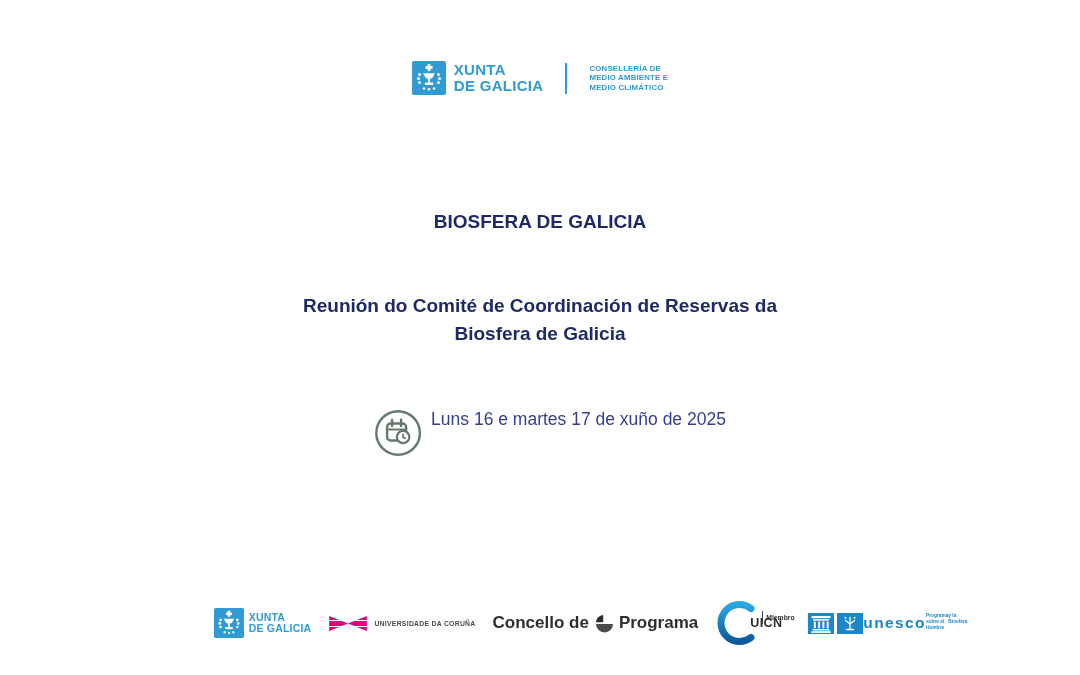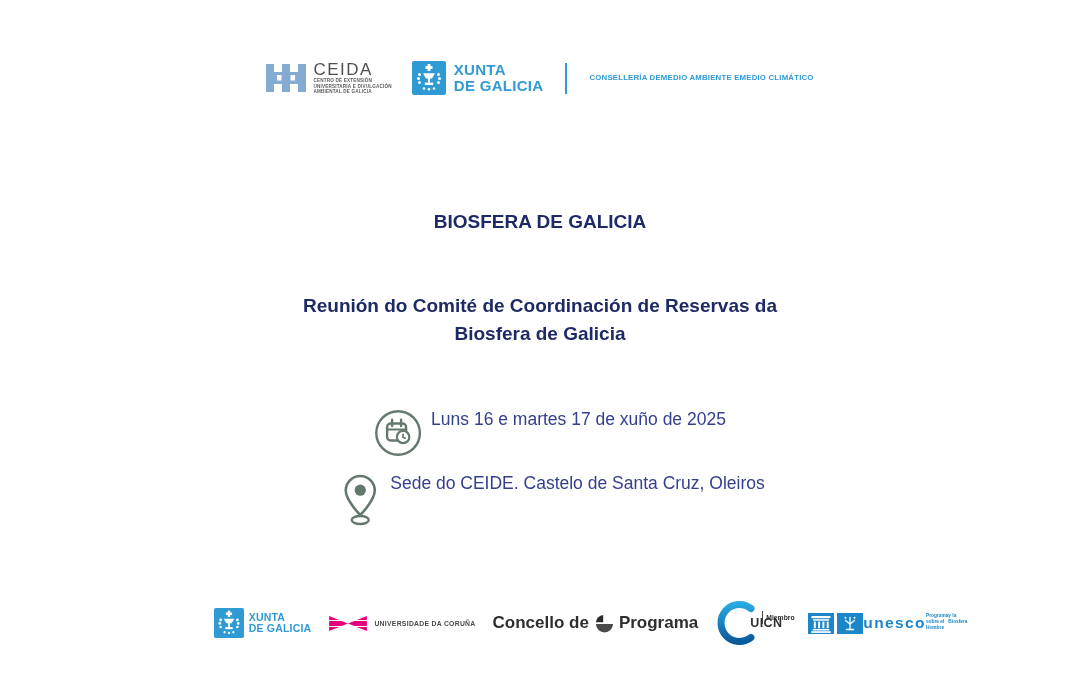--- a/index.html
+++ b/index.html
@@ -11,21 +11,21 @@
              display:flex;justify-content:center;align-items:center;gap:20px;}
   .ceida-logo{display:flex;align-items:center;gap:7px;}
   .ceida-castle{color:var(--ceidablue);display:block;line-height:0;}
   .ceida-text{display:flex;flex-direction:column;}
   .ceida-name{font-size:17px;font-weight:400;letter-spacing:1.5px;color:var(--ceidagray);line-height:17px;}
   .ceida-sub{font-size:4.6px;font-weight:700;color:#5a5a5a;line-height:5.6px;letter-spacing:.2px;}
   .xunta-group{display:flex;align-items:center;gap:8px;}
   .xunta-emblem{color:var(--xuntablue);line-height:0;}
   .xunta-word{color:var(--xuntablue);font-weight:600;font-size:15px;line-height:16.5px;letter-spacing:.3px;}
   .hdr-divider{width:2px;height:31px;background:var(--xuntablue);margin:0 2px;}
-  .conselleria{display:flex;}
+  .conselleria{display:flex;flex-direction:column;}
   .conselleria div{color:var(--xuntablue);font-size:7.8px;font-weight:600;line-height:9.6px;letter-spacing:.2px;}
 
   
   .title{position:absolute;top:208px;left:0;right:0;text-align:center;
          color:var(--navy);font-weight:700;font-size:19px;line-height:28px;}
   .subtitle{position:absolute;top:292px;left:0;right:0;text-align:center;
          color:var(--navy);font-weight:700;font-size:19px;line-height:28px;}
 
   
   .event-row{position:absolute;left:50%;display:flex;white-space:nowrap;
@@ -55,35 +55,20 @@
   .unesco-sq{width:26px;height:21px;background:var(--unescoblue);line-height:0;}
   .unesco-word{font-size:15.5px;font-weight:700;color:var(--unescoblue);letter-spacing:1.4px;line-height:17px;margin-top:1px;}
   .unesco-sub{font-size:4.8px;font-weight:700;color:var(--unescoblue);line-height:6px;}
 </style>
 </head>
 <body>
 
 <div class="page">
 
   <div class="top-logos">
-    <div class="ceida-logo">
-      <span class="ceida-castle">
-        <svg width="40" height="28" viewBox="0 0 40 28">
-          <path fill="currentColor" d="M0 0 H8 V8 H16 V0 H24 V8 H32 V0 H40 V28 H32 V20 H24 V28 H16 V20 H8 V28 H0 Z"></path>
-          <rect x="11" y="11" width="4.5" height="5.5" fill="#fff"></rect>
-          <rect x="24.5" y="11" width="4.5" height="5.5" fill="#fff"></rect>
-        </svg>
-      </span>
-      <div class="ceida-text">
-        <div class="ceida-name">CEIDA</div>
-        <div class="ceida-sub">CENTRO DE EXTENSIÓN</div>
-        <div class="ceida-sub">UNIVERSITARIA E DIVULGACIÓN</div>
-        <div class="ceida-sub">AMBIENTAL DE GALICIA</div>
-      </div>
-    </div>
 
     <div class="xunta-group">
       <span class="xunta-emblem">
         <svg width="34" height="34" viewBox="0 0 34 34">
           <rect width="34" height="34" rx="2" fill="currentColor"></rect>
           <g fill="#fff">
             <rect x="15.6" y="3" width="2.8" height="7"></rect>
             <rect x="13.5" y="5.1" width="7" height="2.8"></rect>
             <path d="M11 12.2 h12 l-3 5.2 h-6 Z"></path>
             <rect x="16" y="17" width="2" height="4.6"></rect>
@@ -133,30 +118,20 @@
         <line x1="27" y1="10.8" x2="27" y2="17" stroke="currentColor" stroke-width="2.4" stroke-linecap="round"></line>
         <line x1="13.5" y1="20.5" x2="31.5" y2="20.5" stroke="currentColor" stroke-width="2"></line>
         <circle cx="29" cy="28" r="6.2" fill="#fff" stroke="currentColor" stroke-width="2.2"></circle>
         <line x1="29" y1="25.3" x2="29" y2="28.2" stroke="currentColor" stroke-width="1.6" stroke-linecap="round"></line>
         <line x1="29" y1="28.2" x2="31.2" y2="29.2" stroke="currentColor" stroke-width="1.6" stroke-linecap="round"></line>
       </svg>
     </span>
     <span>Luns 16 e martes 17 de xuño de 2025</span>
   </div>
 
-  <div class="event-row loc-row">
-    <span class="ev-icon">
-      <svg width="38" height="54" viewBox="0 0 38 54" fill="none">
-        <path d="M19 3 C10.7 3 4.5 9.6 4.5 17.6 C4.5 27.5 19 42 19 42 C19 42 33.5 27.5 33.5 17.6 C33.5 9.6 27.3 3 19 3 Z" stroke="currentColor" stroke-width="2.6"></path>
-        <circle cx="19" cy="17.2" r="5.6" fill="currentColor"></circle>
-        <ellipse cx="19" cy="47" rx="8.5" ry="4" stroke="currentColor" stroke-width="2.4"></ellipse>
-      </svg>
-    </span>
-    <span>Sede do CEIDE. Castelo de Santa Cruz, Oleiros</span>
-  </div>
 
   <div class="footer-logos">
 
     <div class="flogo xunta-sm">
       <span class="xunta-emblem">
         <svg width="30" height="30" viewBox="0 0 34 34">
           <rect width="34" height="34" rx="2" fill="currentColor"></rect>
           <g fill="#fff">
             <rect x="15.6" y="3" width="2.8" height="7"></rect>
             <rect x="13.5" y="5.1" width="7" height="2.8"></rect>

